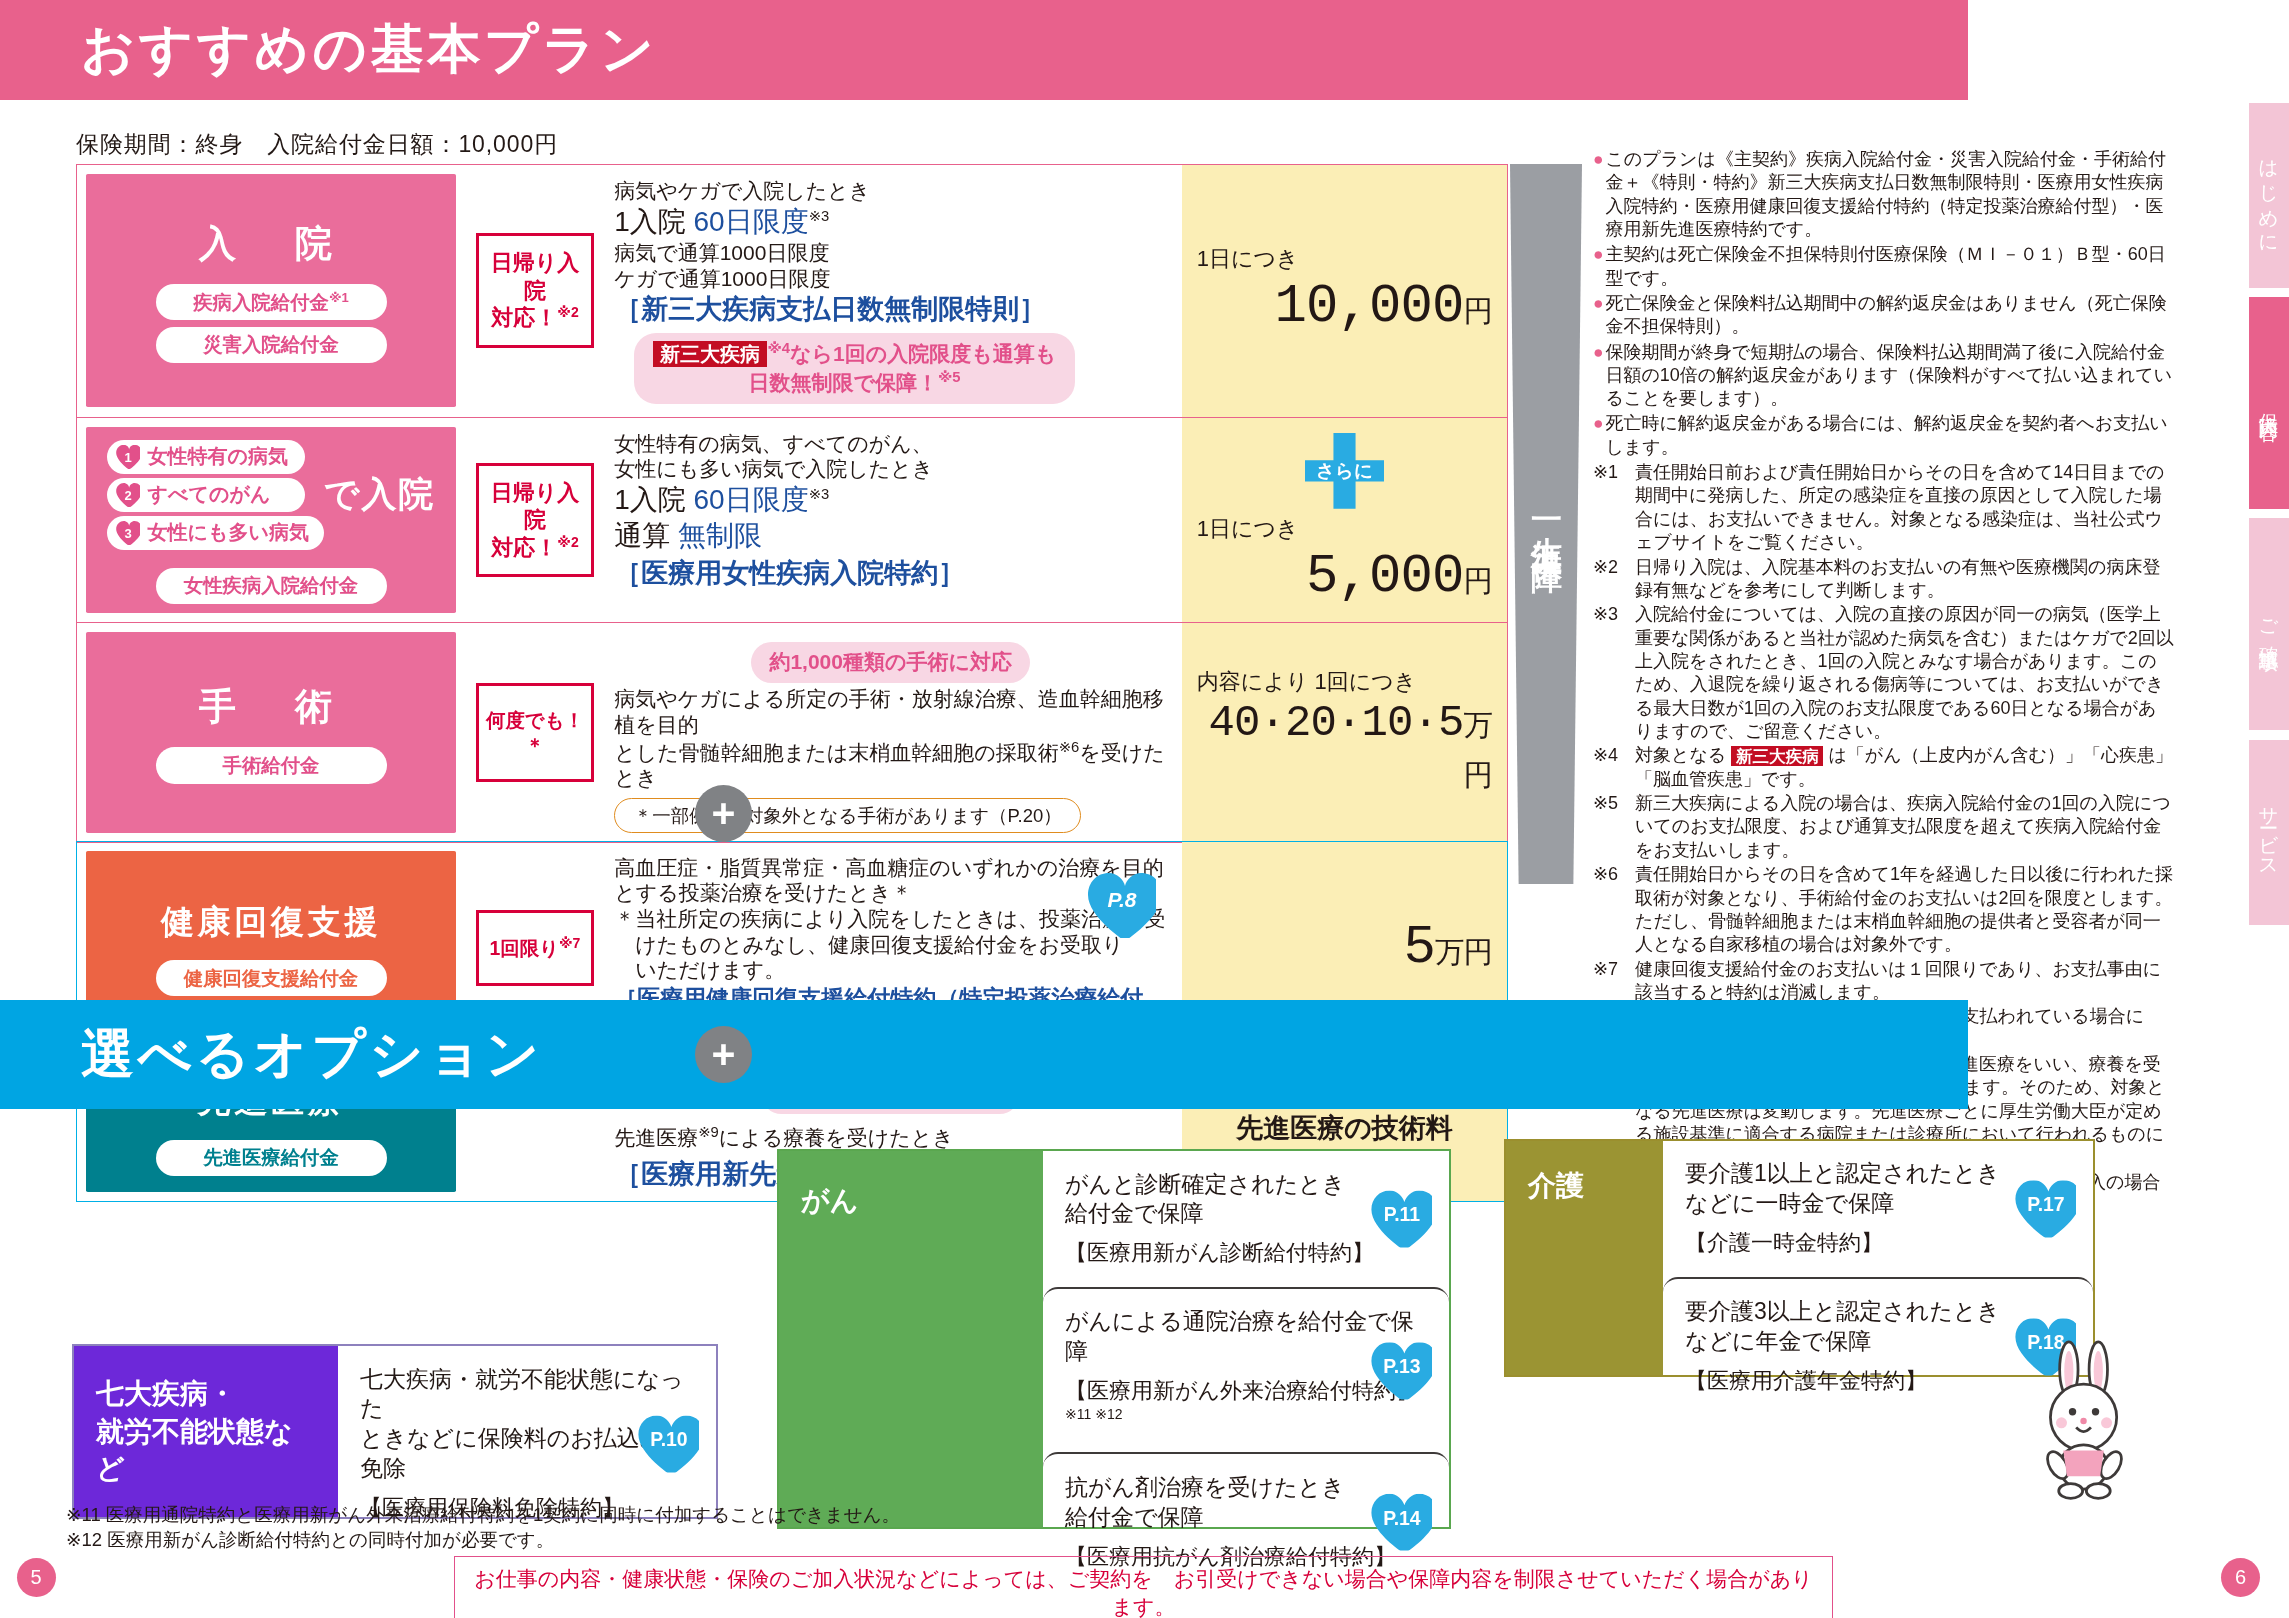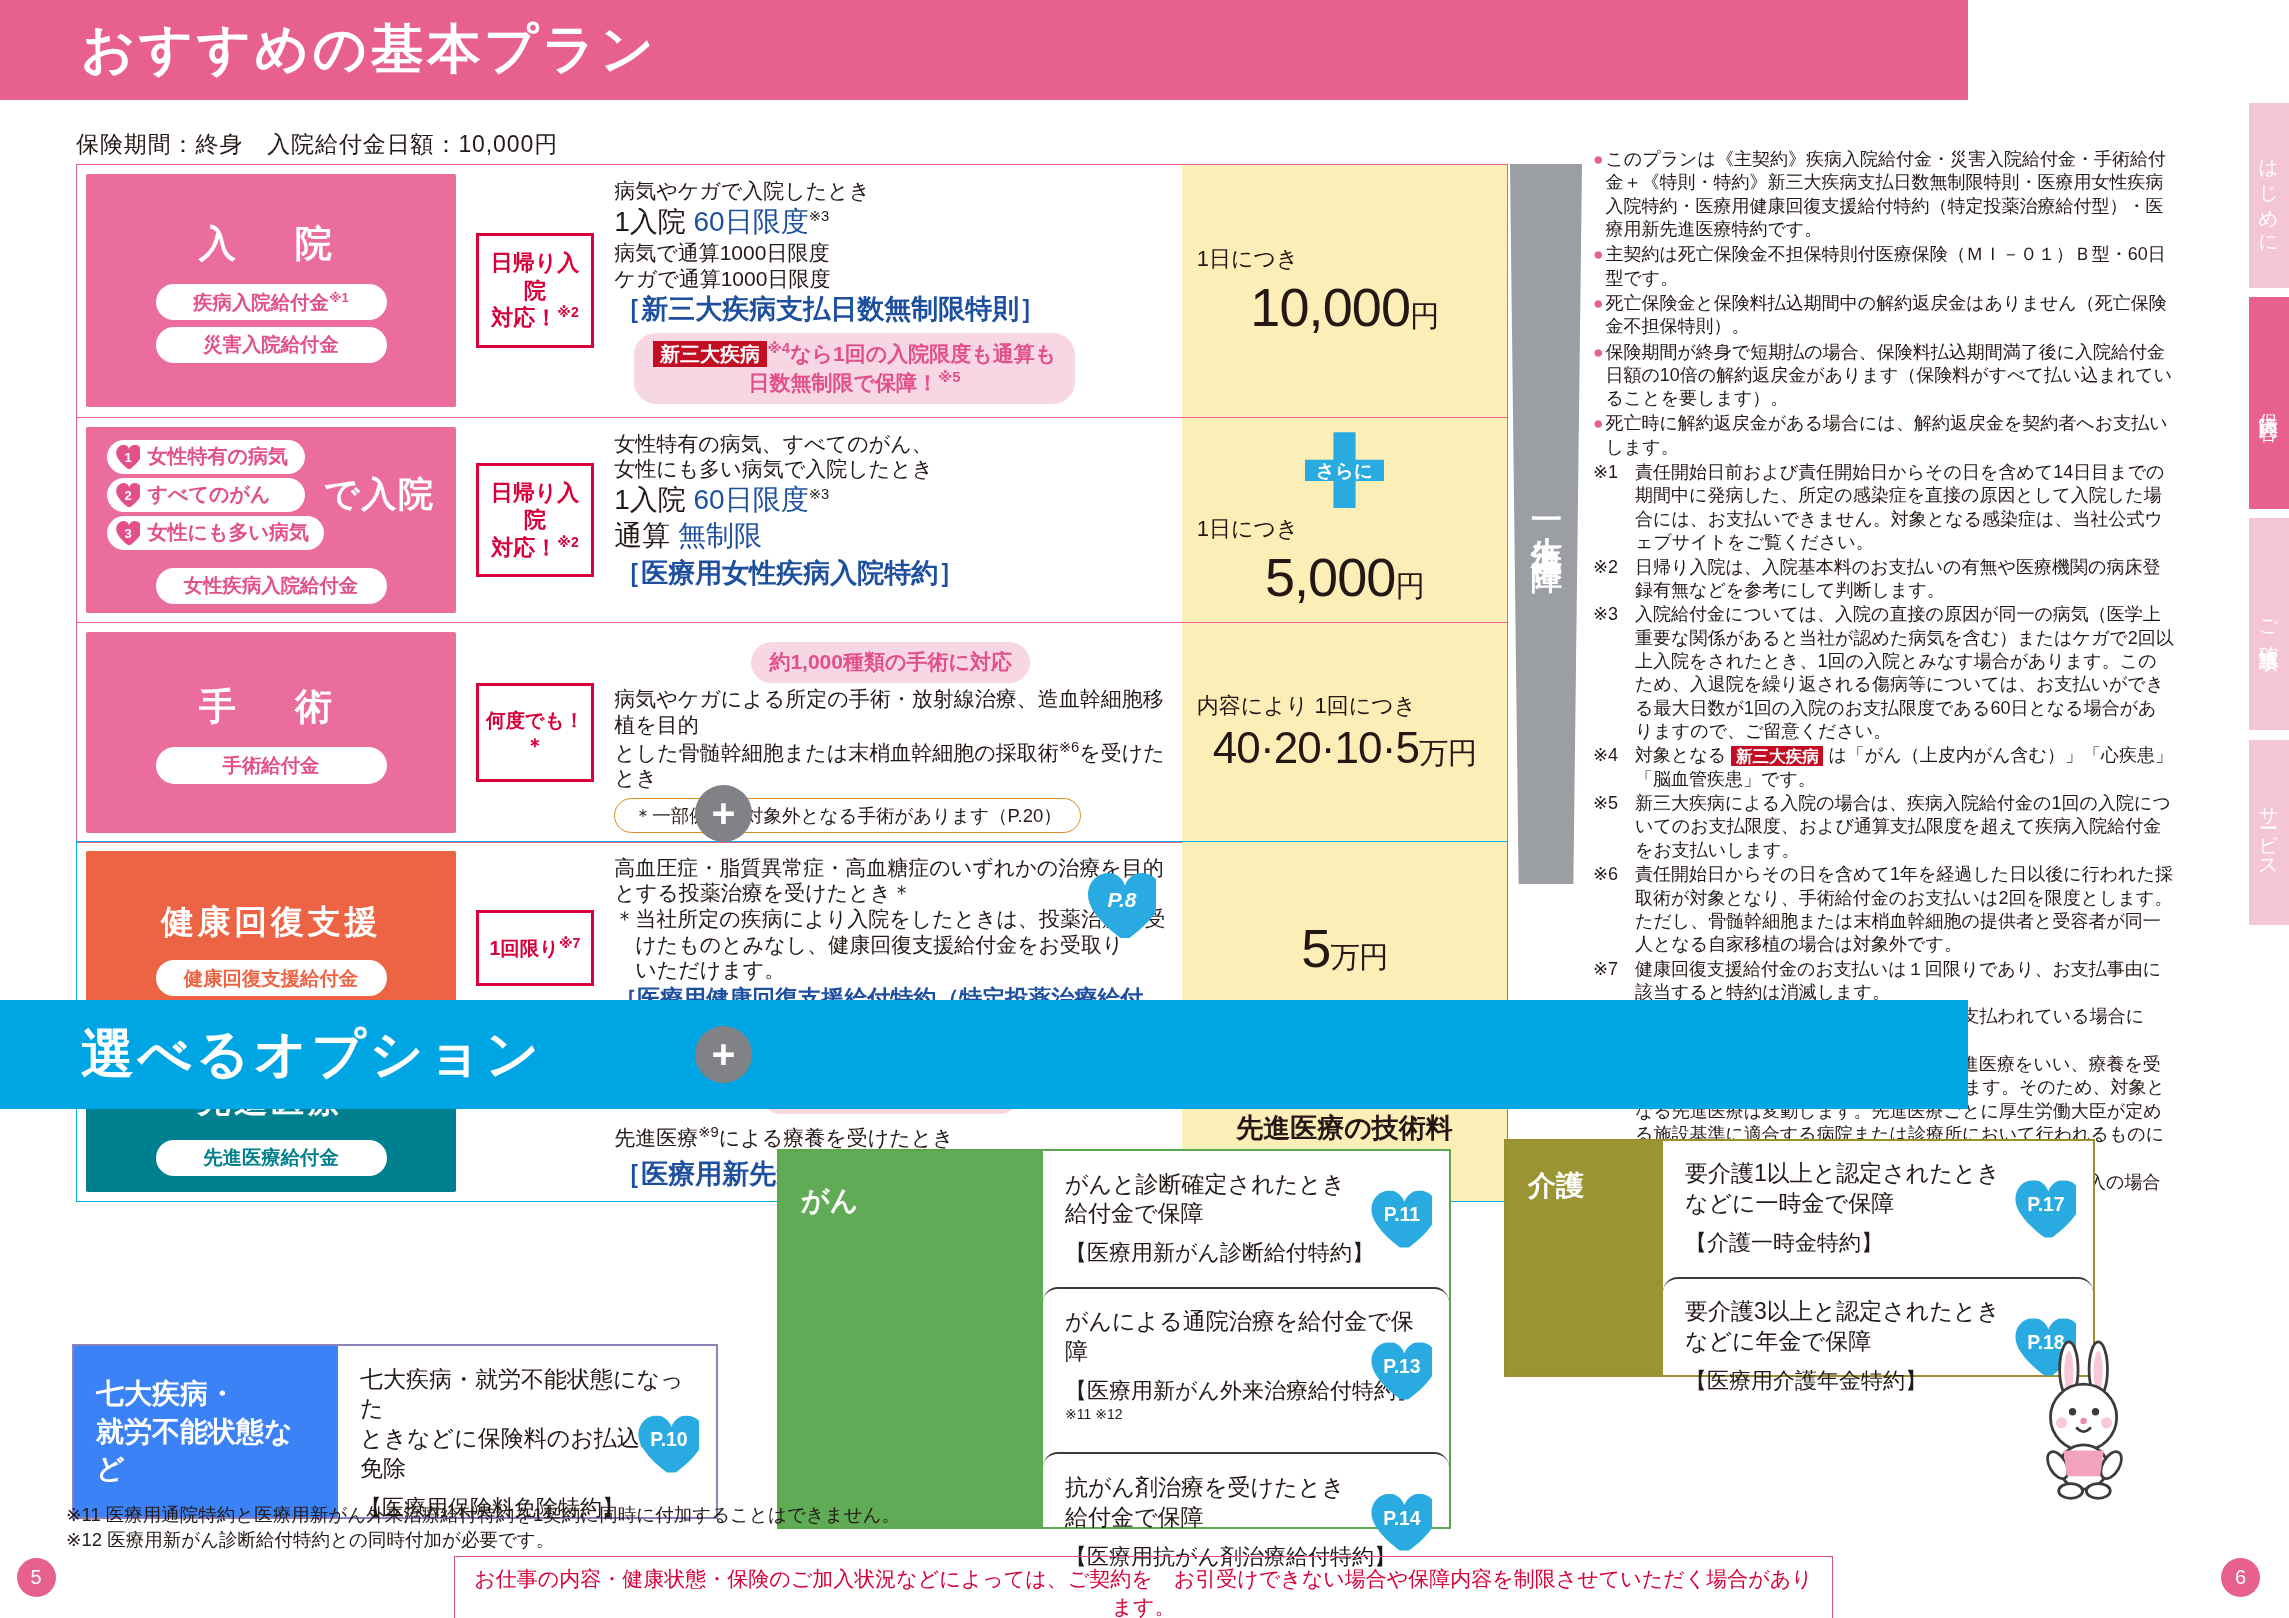--- a/index.html
+++ b/index.html
@@ -123,21 +123,21 @@
     clip-path: path('M37 68 C37 68 0 44 0 22 C0 9 9 0 21 0 C29 0 36 7 37 13 C38 7 45 0 53 0 C65 0 74 9 74 22 C74 44 37 68 37 68 Z');
   }
   .pmark span { position:relative; z-index:1;font-style:italic; }
 
   
   .amt-cell {
     width:325px; background:#fbeeb6; display:flex; flex-direction:column;
     justify-content:center; padding:9.2px 14.8px;
   }
   .amt-pre { font-size:22px; margin-bottom:1.8px; }
-  .amt-main { font-size:54px; font-weight:500; letter-spacing:-0.9px; text-align:center; }
+  .amt-main { font-size:54px; font-weight:500; letter-spacing:-0.9px; text-align:right;font-family:Liberation Mono, monospace; }
   .amt-main .yen { font-size:29.5px; }
   .amt-main.small { font-size:44px; }
   .amt-center { text-align:center; }
   .amt-text { font-size:27px; font-weight:bold; color:#231815; text-align:center; }
   .sarani {
     align-self:center; width:79px; height:76px; color:#fff; position:relative;
     display:flex; align-items:center; justify-content:center;
     font-size:18.5px; font-weight:bold; margin-bottom:5.5px;
   }
   .sarani::before{
@@ -191,21 +191,21 @@
   .oheart::before{
     content:""; position:absolute; inset:0; background:#29abe2;
     clip-path: path('M33 60 C33 60 0 39 0 19 C0 8 8 0 18.5 0 C25.5 0 31.5 6 33 11.5 C34.5 6 40.5 0 47.5 0 C58 0 66 8 66 19 C66 39 33 60 33 60 Z');
   }
   .oheart span{position:relative;z-index:1;}
 
   
   #card-nyuin-ichijikin { left:72px; top:16.6px; width:646px; height:172px; border:2.8px solid #4472ad; }
   #card-nyuin-ichijikin .olabel { background:#4472ad; width:264px; }
   #card-nanadai { left:72px; top:222px; width:646px; height:175px; border:2.8px solid #8d81bd; }
-  #card-nanadai .olabel { background:#3b82f6; width:264px; }
+  #card-nanadai .olabel { background:#6d28d9; width:264px; }
   #card-gan { left:777px; top:27px; width:674px; height:380px; border:2.8px solid #5aa74f; }
   #card-gan .olabel { background:#5fab56; width:264px; align-items:flex-start; padding-top:31px;}
   #card-kaigo { left:1504px; top:16.6px; width:591px; height:238px; border:2.8px solid #9b8f2e; }
   #card-kaigo .olabel { background:#9b9433; width:157px; align-items:flex-start; padding-top:26px; }
 
   
   .bubble {
     position:absolute; left:1523px; top:273px; width:480px; height:124px;
     background:#fdf4cd; border-radius:11px; padding:14.8px 20px;
     font-size:21px; line-height:1.32;

